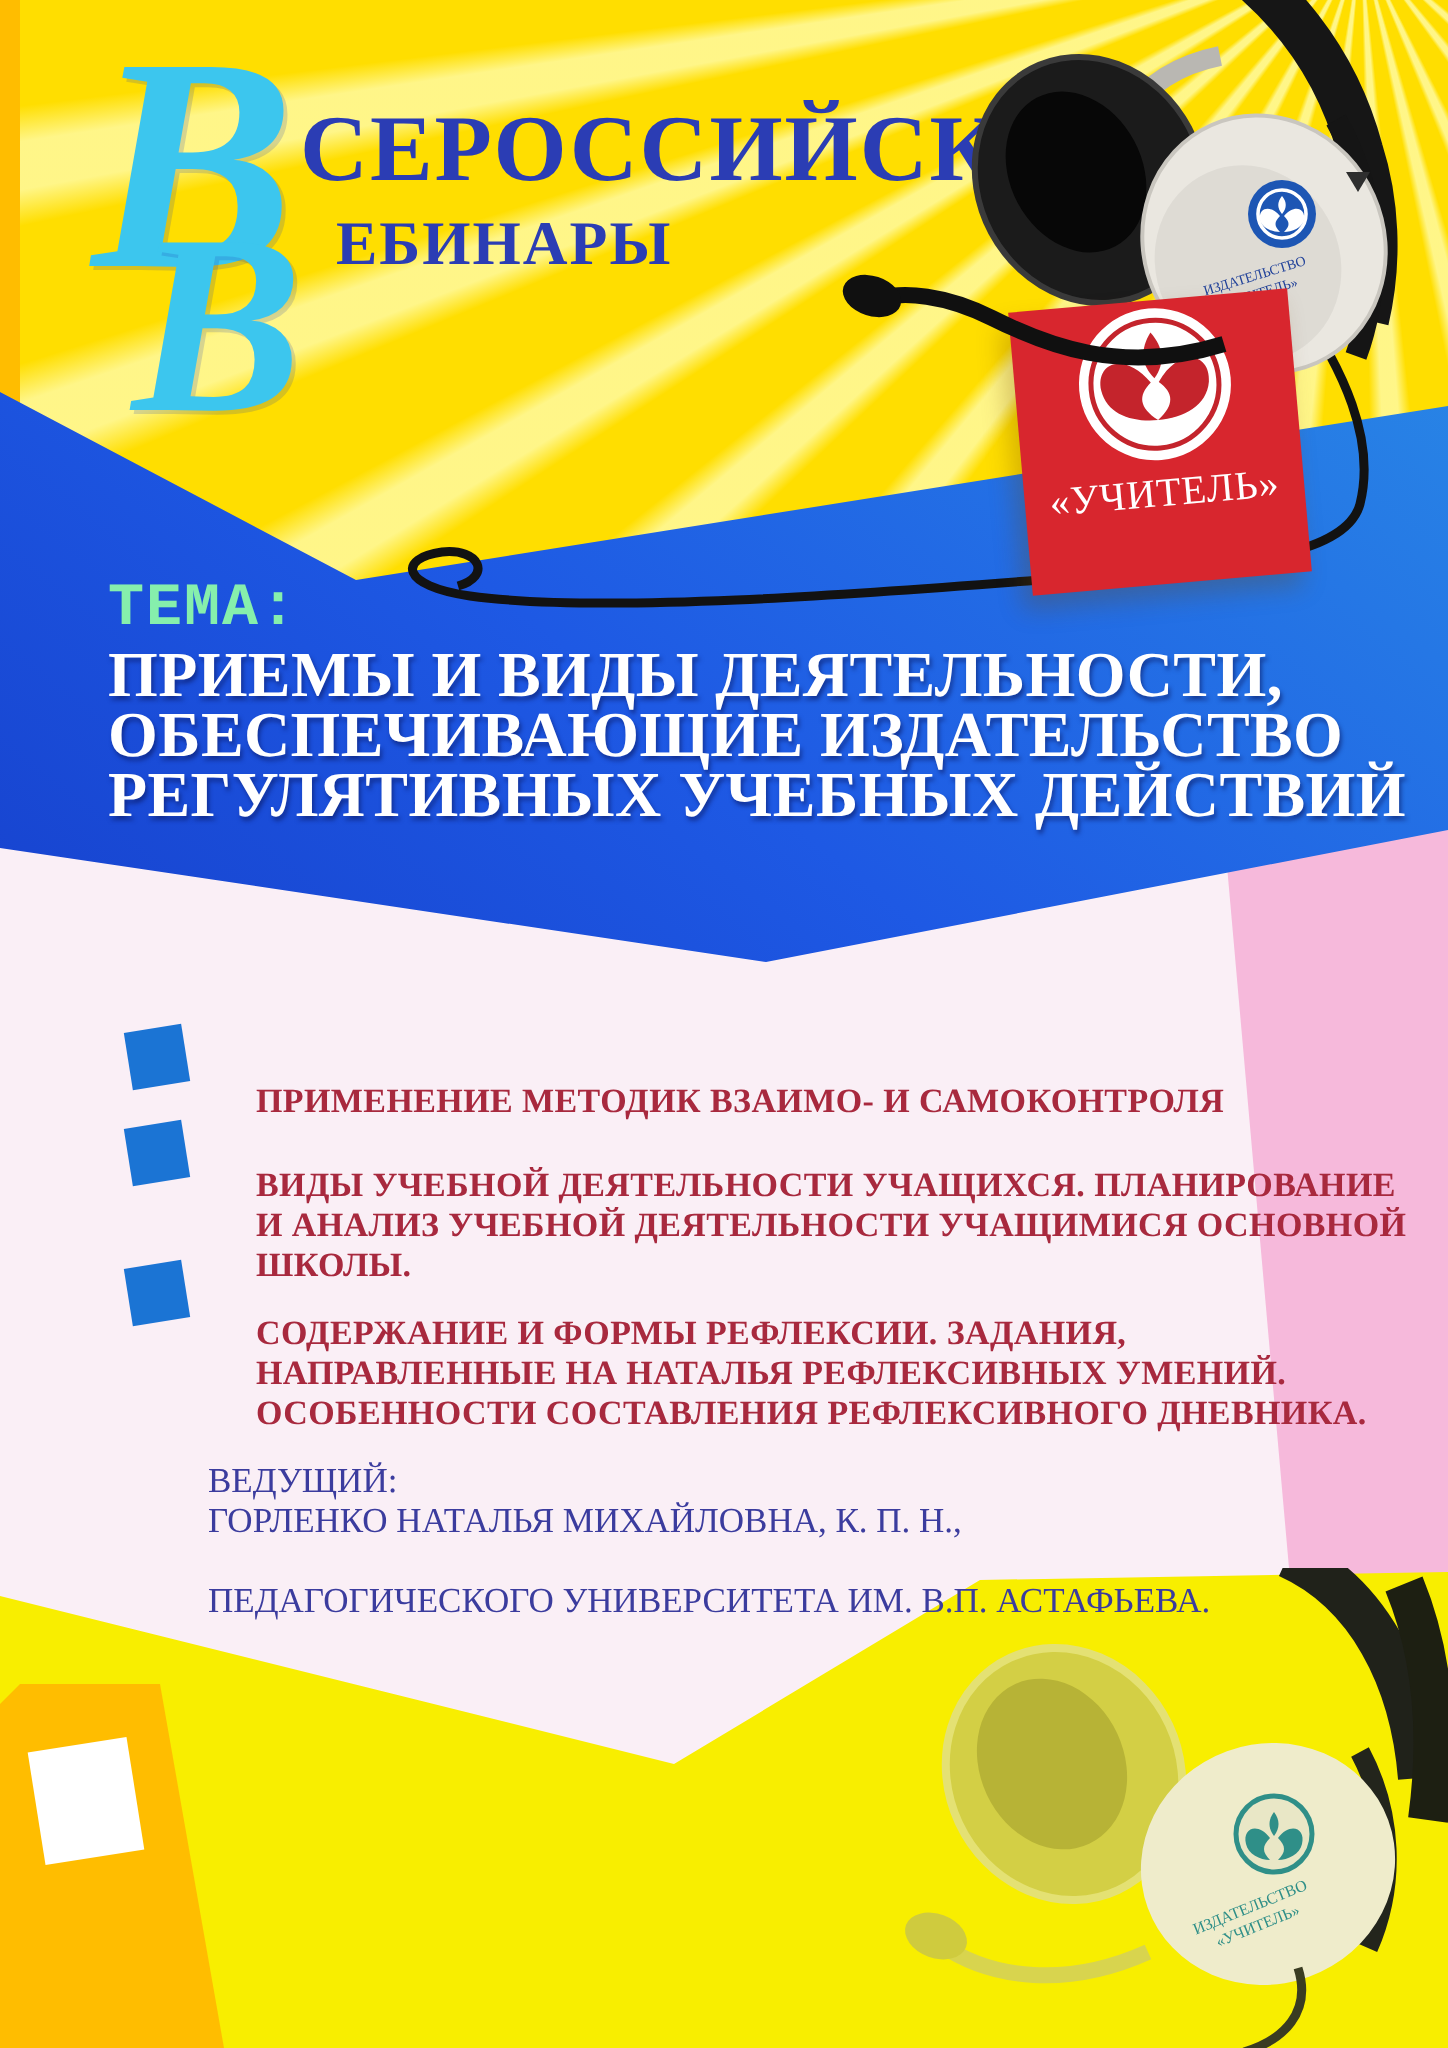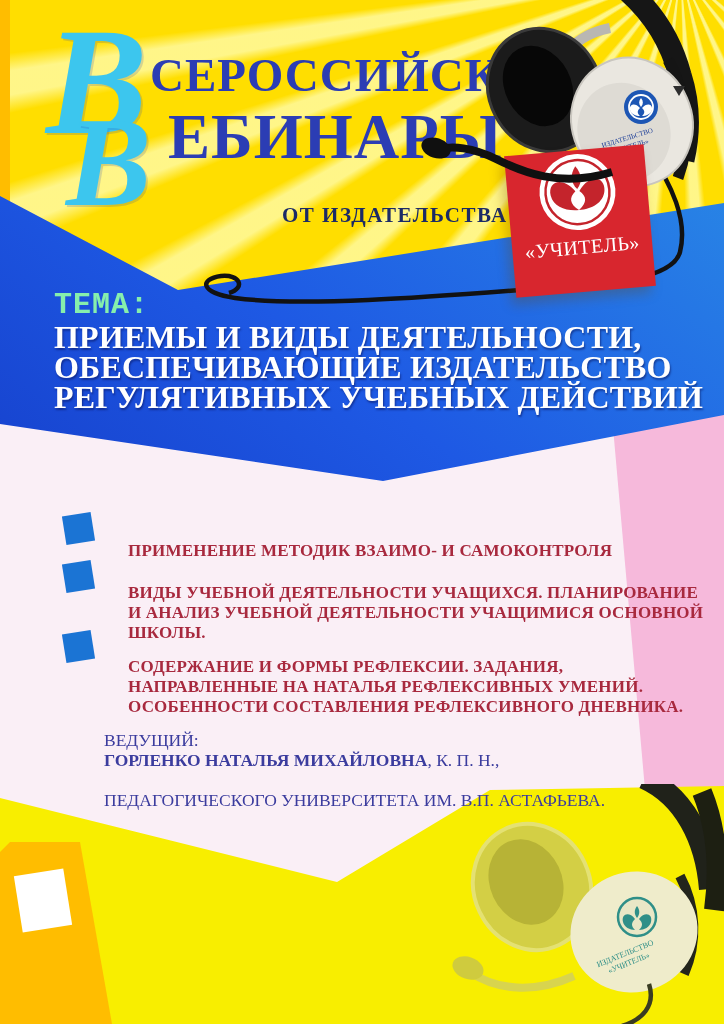--- a/index.html
+++ b/index.html
@@ -42,21 +42,21 @@
   .topic-line{left:54px;color:#FFFFFF;font-weight:bold;font-size:32px;line-height:30px;
      z-index:8;text-shadow:1px 2px 2px rgba(10,20,90,.55);letter-spacing:.2px;}
 
   
   .bullet-sq{width:29px;height:29px;background:#1B74D4;transform:rotate(-9deg);z-index:8;}
   .bullet-line{left:128px;color:#A8293E;font-weight:bold;font-size:17px;line-height:20px;
      z-index:8;letter-spacing:.2px;margin-top:27px;}
 
   
   .pres{left:104px;color:#3B3C9E;font-size:17.5px;line-height:20px;z-index:8;}
-  .pres b{font-weight:bold;margin-top:24px;}
+  .pres b{font-weight:normal;margin-top:24px;}
 
   
   .badge{left:510px;top:150px;width:140px;height:142px;background:#D8262E;
      transform:rotate(-5deg);z-index:10;display:flex;flex-direction:column;
      align-items:center;justify-content:flex-start;
      box-shadow:-5px 7px 12px rgba(110,70,0,.28);}
   .badge-name{color:#fff;font-size:20px;letter-spacing:.5px;margin-top:2px;font-weight:normal;}
 
   svg{display:block;}
   .hp-top{left:0;top:0;width:724px;height:330px;z-index:9;pointer-events:none;}
@@ -119,22 +119,21 @@
   </div>
 
   <svg class="abs hp-front" viewBox="0 0 724 330">
     <path d="M 612,172 C 560,188 522,172 496,159 C 472,147 452,146 440,149" fill="none" stroke="#101010" stroke-width="8"></path>
     <ellipse cx="436" cy="148" rx="15" ry="10" transform="rotate(18 436 148)" fill="#101010"></ellipse>
   </svg>
 
   <div class="abs big-initial nowrap" style="left:46px;top:6px;font-size:152px;">В</div>
   <div class="abs head-word nowrap" style="left:150px;top:52px;font-size:47px;">СЕРОССИЙСКИЕ</div>
   <div class="abs big-initial nowrap" style="left:66px;top:98px;font-size:128px;">В</div>
-  <div class="abs head-word nowrap" style="left:168px;top:106px;font-size:63px;">ЕБИНАРЫ</div>
-  <div class="abs from-pub nowrap" style="left:282px;top:203px;">ОТ ИЗДАТЕЛЬСТВА</div>
+  <div class="abs head-word nowrap" style="left:168px;top:106px;font-size:31px;">ЕБИНАРЫ</div>
 
   <div class="abs tema-label nowrap">ТЕМА:</div>
   <div class="abs topic-line nowrap" style="top:322px;">ПРИЕМЫ И ВИДЫ ДЕЯТЕЛЬНОСТИ,</div>
   <div class="abs topic-line nowrap" style="top:352px;">ОБЕСПЕЧИВАЮЩИЕ ИЗДАТЕЛЬСТВО</div>
   <div class="abs topic-line nowrap" style="top:382px;">РЕГУЛЯТИВНЫХ УЧЕБНЫХ ДЕЙСТВИЙ</div>
 
   <div class="abs bullet-sq" style="left:64px;top:514px;"></div>
   <div class="abs bullet-line nowrap" style="top:514px;">ПРИМЕНЕНИЕ МЕТОДИК ВЗАИМО- И САМОКОНТРОЛЯ</div>
 
   <div class="abs bullet-sq" style="left:64px;top:562px;"></div>

